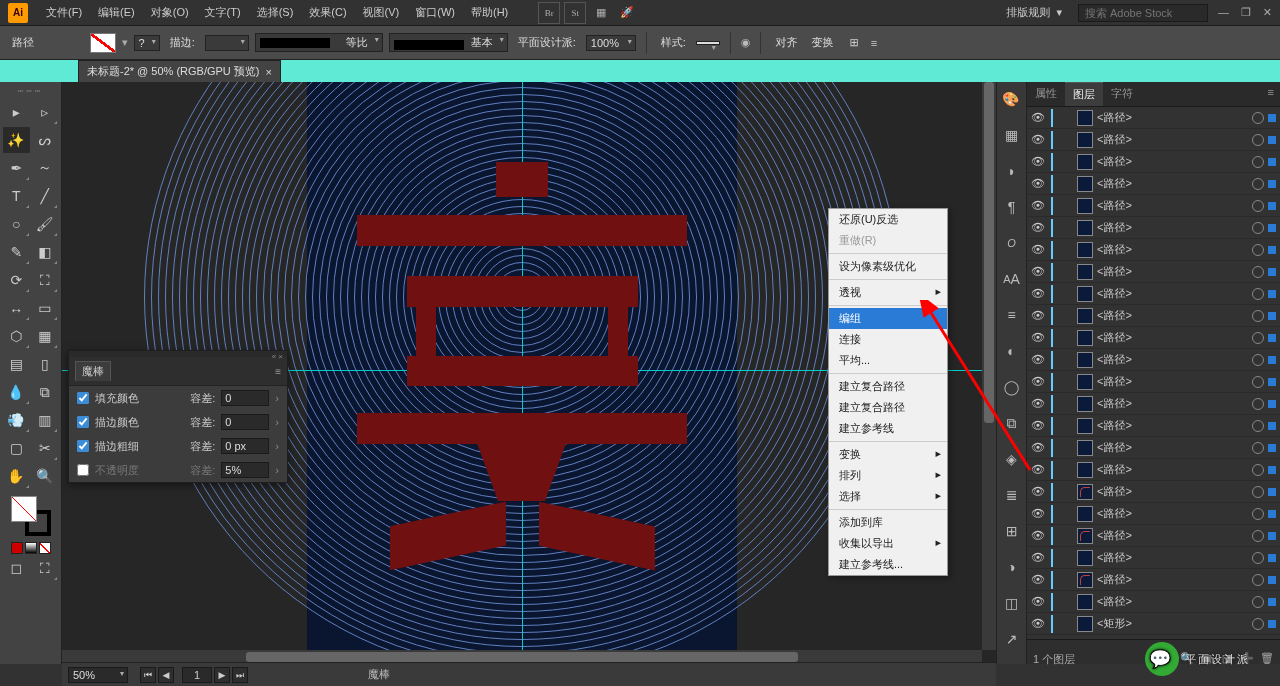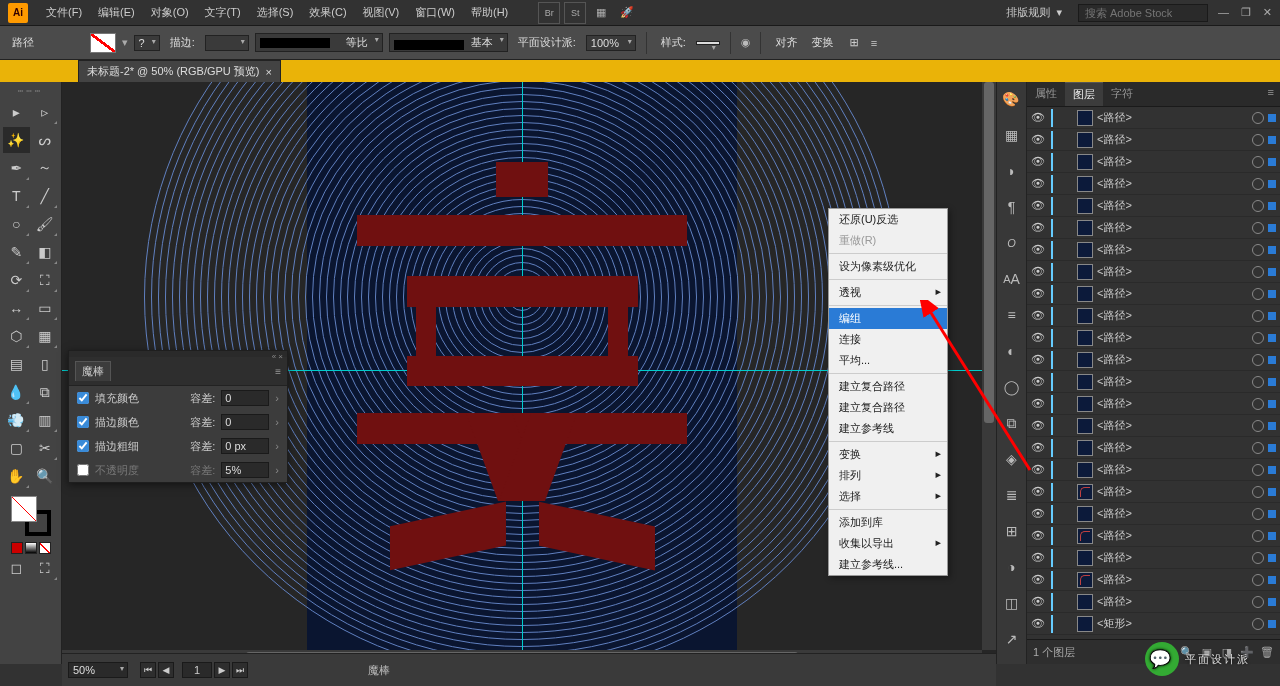--- a/index.html
+++ b/index.html
@@ -4,35 +4,35 @@
 <style>
 * { margin: 0; padding: 0; box-sizing: border-box; font-family: "Microsoft YaHei", sans-serif; font-size: 11px; user-select: none; }
 body { background: #323232; color: #ccc; width: 1280px; height: 686px; overflow: hidden; position: relative; }
 
 
 .menubar { height: 26px; background: #323232; display: flex; align-items: center; padding: 0 8px; border-bottom: 1px solid #1a1a1a; }
 .ai-logo { width: 20px; height: 20px; background: #ff9a00; color: #330000; display: flex; align-items: center; justify-content: center; font-weight: bold; font-size: 10px; margin-right: 10px; border-radius: 2px; }
 .menubar .menu-item { padding: 0 8px; color: #ccc; cursor: pointer; }
 .menubar .spacer { flex: 1; }
 .menubar .icon-btn { width: 22px; height: 22px; margin: 0 2px; display: flex; align-items: center; justify-content: center; color: #aaa; border: 1px solid transparent; }
-.menubar .icon-btn.boxed { border: 1px solid #555; border-radius: 0; font-size: 9px; }
+.menubar .icon-btn.boxed { border: 1px solid #555; border-radius: 0; font-size: 9px; font-family: Liberation Serif, serif; }
 .menubar .search-box { background: #2a2a2a; border: 1px solid #1a1a1a; padding: 2px 6px; color: #777; width: 130px; margin-left: 8px; }
 .win-controls { display:flex; gap: 12px; margin-left: 10px; color: #aaa; }
 
 
 .optbar { height: 34px; background: #4b4b4b; display: flex; align-items: center; padding: 0 8px; border-bottom: 1px solid #222; gap: 6px; }
 .optbar .label { color: #ddd; margin: 0 4px; }
 .swatch-none { width: 26px; height: 20px; border: 1px solid #777; background: linear-gradient(to top right, transparent 45%, red 45%, red 55%, transparent 55%), #fff; }
 .dd { background: #3a3a3a; border: 1px solid #222; padding: 1px 14px 1px 4px; position: relative; min-width: 40px; color: #ddd; }
 .dd::after { content: "▾"; position: absolute; right: 3px; top: 1px; font-size: 8px; color: #aaa; }
 .stroke-preview { width: 70px; height: 10px; background: #000; }
 .optbar .sep { width: 1px; height: 22px; background: #333; margin: 0 4px; }
 
 
-.tabbar { height: 22px; background: #eab308; display: flex; align-items: flex-end; padding-left: 78px; }
+.tabbar { height: 22px; background: #5eead4; display: flex; align-items: flex-end; padding-left: 78px; }
 .doc-tab { background: #434343; padding: 3px 8px; border: 1px solid #222; border-bottom: none; color: #ddd; display: flex; align-items: center; gap: 6px; }
 
 
 .main { position: absolute; top: 82px; left: 0; right: 0; bottom: 22px; display: flex; }
 
 
 .toolbox { width: 62px; background: #434343; border-right: 1px solid #222; display: flex; flex-direction: column; padding: 4px 2px; }
 .tool-row { display: flex; }
 .tool { width: 28px; height: 26px; display: flex; align-items: center; justify-content: center; color: #ccc; font-size: 14px; margin: 1px; position: relative; }
 .tool.sel { background: #2a2a2a; }
@@ -88,25 +88,25 @@
 
 .layers { flex: 1; overflow-y: auto; }
 .layer-row { display: flex; align-items: center; height: 22px; border-bottom: 1px solid #2a2a2a; padding: 0 4px; gap: 4px; }
 .layer-row .eye { width: 14px; height: 14px; font-size: 11px; color: #ccc; text-align: center; }
 .layer-row .bar { width: 2px; height: 18px; margin: 0 2px; }
 .layer-row .thumb { width: 16px; height: 16px; border: 1px solid #888; background: #0c1a3a; position: relative; flex-shrink: 0; }
 .layer-row .thumb.curve::after { content: ""; position: absolute; inset: 2px; border: 1px solid #c04040; border-radius: 50% 0 0 0; border-right: none; border-bottom: none; }
 .layer-row .name { flex: 1; color: #ccc; white-space: nowrap; overflow: hidden; }
 .layer-row .target { width: 12px; height: 12px; border: 1.5px solid #888; border-radius: 50%; }
 .layer-row .selbox { width: 8px; height: 8px; background: #2a7bd6; }
-.layers-footer { height: 22px; background: #2e2e2e; border-top: 1px solid #1a1a1a; display: flex; align-items: center; padding: 12px 6px; gap: 6px; color: #aaa; font-size: 10px; }
+.layers-footer { height: 22px; background: #2e2e2e; border-top: 1px solid #1a1a1a; display: flex; align-items: flex-start; padding: 12px 6px; gap: 6px; color: #aaa; font-size: 10px; }
 .layers-footer .ico { width: 14px; text-align: center; }
 
 
-.statusbar { position: absolute; left: 62px; right: 284px; bottom: 0; height: 33px; background: #3a3a3a; display: flex; align-items: center; border-top: 1px solid #222; }
+.statusbar { position: absolute; left: 62px; right: 284px; bottom: 0; height: 24px; background: #3a3a3a; display: flex; align-items: center; border-top: 1px solid #222; }
 .statusbar .zoom { background: #2a2a2a; border: 1px solid #1a1a1a; width: 60px; padding: 1px 4px; margin-left: 6px; }
 .statusbar .nav { display: flex; align-items: center; gap: 2px; margin-left: 12px; }
 .statusbar .nav .btn { width: 16px; height: 16px; background: #2e2e2e; border: 1px solid #1a1a1a; text-align: center; line-height: 14px; font-size: 9px; }
 .statusbar .info { margin-left: 120px; color: #bbb; }
 
 .watermark { position: absolute; right: 30px; bottom: 10px; color: rgba(255,255,255,.85); font-size: 28px; display: flex; align-items: center; gap: 6px; pointer-events: none; text-shadow: 0 0 3px #000; letter-spacing: 2px; }
 .watermark .wm-ico { width: 34px; height: 34px; border-radius: 50%; background: #3a3; display: flex; align-items: center; justify-content: center; font-size: 18px; color: #fff; }
 
 ::-webkit-scrollbar { width: 10px; height: 10px; }
 ::-webkit-scrollbar-track { background: #2a2a2a; }

